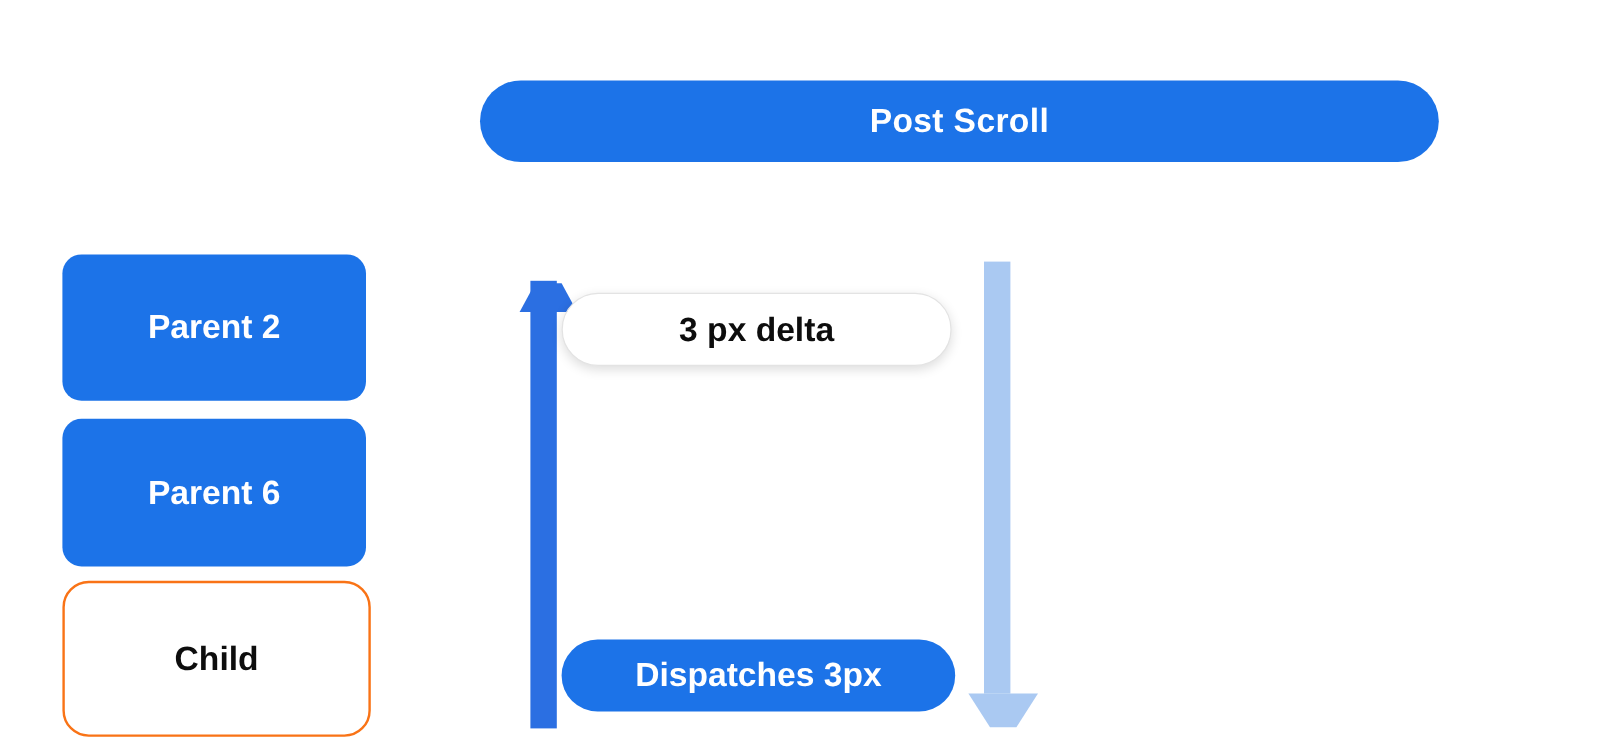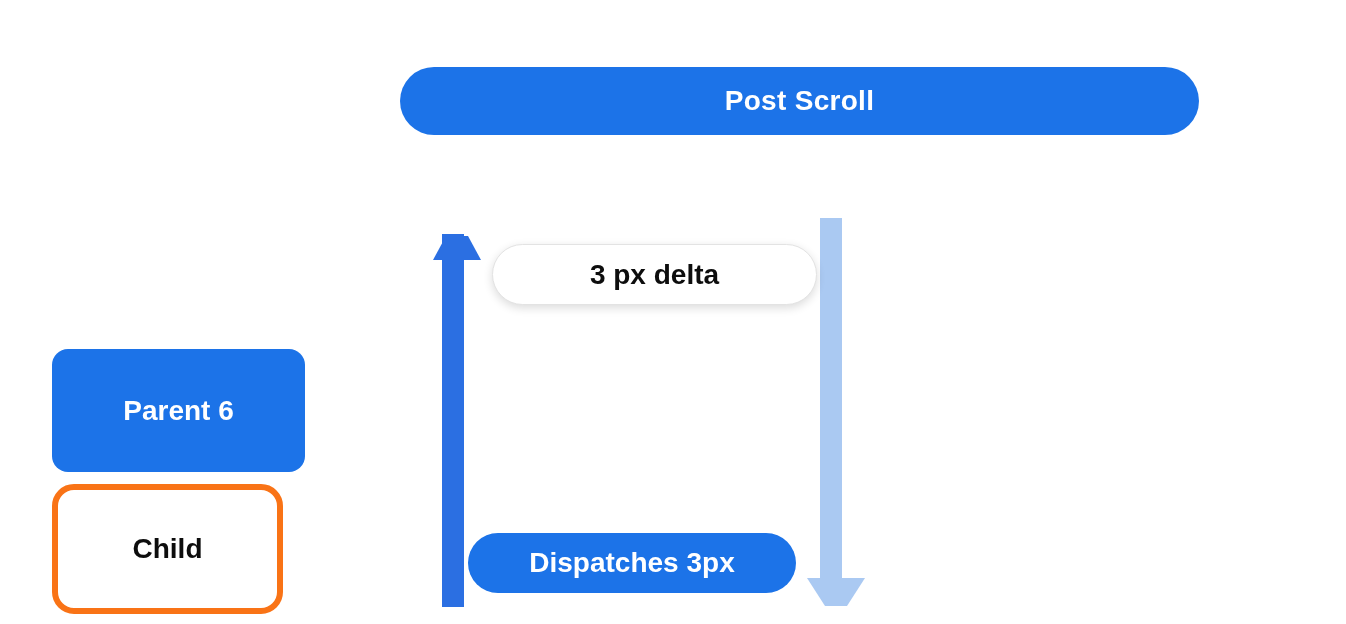--- a/index.html
+++ b/index.html
@@ -40,24 +40,24 @@
     font-weight: bold;
   }
   .node-blue {
     background: #1c73e8;
     color: #ffffff;
   }
   .node-parent2 { top: 190px; height: 122px; }
   .node-parent1 { top: 327px; height: 123px; }
   .node-child {
     top: 462px; height: 130px;
-    width: 231px;
+    width: 257px;
     background: #ffffff;
     color: #0d0d0d;
-    border: 6px solid #f97316;
+    border: 2px solid #f97316;
     border-radius: 22px;
     font-weight: 600;
   }
 
   
   .up-arrow-line {
     position: absolute;
     left: 420px; top: 212px;
     width: 8px; height: 373px;
     background: #2b6fe2;
@@ -83,21 +83,21 @@
     left: 785px; top: 556px;
     width: 0; height: 0;
     border-left: 18px solid transparent;
     border-right: 18px solid transparent;
     border-top: 28px solid #aac9f2;
   }
 
   
   .delta-pill {
     position: absolute;
-    left: 470px; top: 222px;
+    left: 446px; top: 222px;
     width: 325px; height: 61px;
     background: #ffffff;
     border: 1px solid #e3e3e3;
     border-radius: 31px;
     box-shadow: 0 3px 10px rgba(0,0,0,0.14);
     display: flex; align-items: center; justify-content: center;
     color: #0d0d0d;
     font-size: 28px;
     font-weight: 600;
   }
@@ -116,20 +116,23 @@
 </style>
 </head>
 <body>
 
 <div class="canvas">
 
   <div class="header-pill">
     <span>Post Scroll</span>
   </div>
 
+  <div class="node-box node-blue node-parent2">
+    <span>Parent 2</span>
+  </div>
 
   <div class="node-box node-blue node-parent1">
     <span>Parent 6</span>
   </div>
 
   <div class="node-box node-child">
     <span>Child</span>
   </div>
 
   <div class="up-arrow-line"></div>

